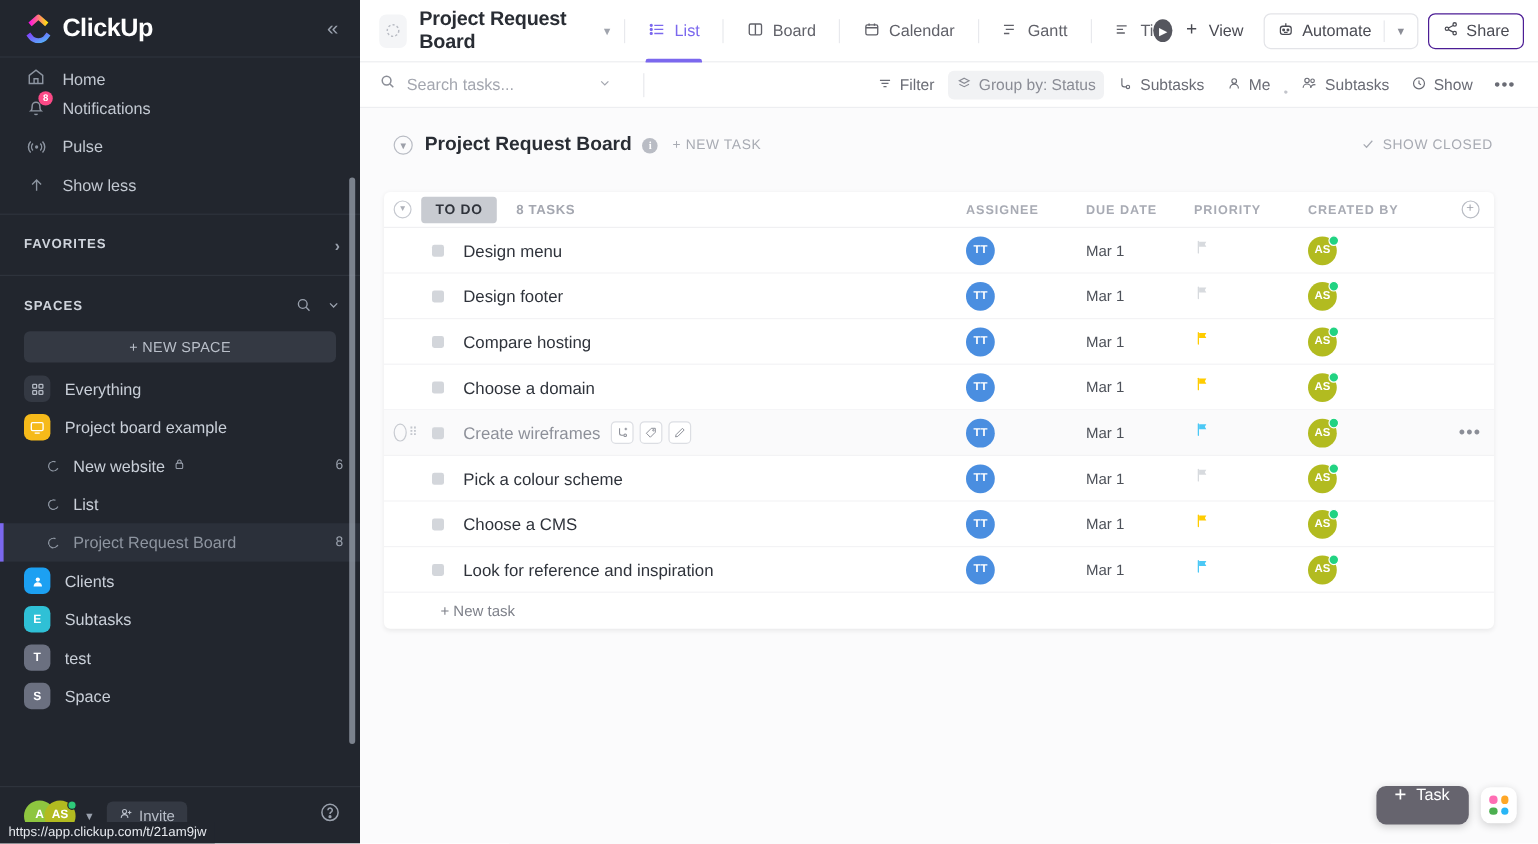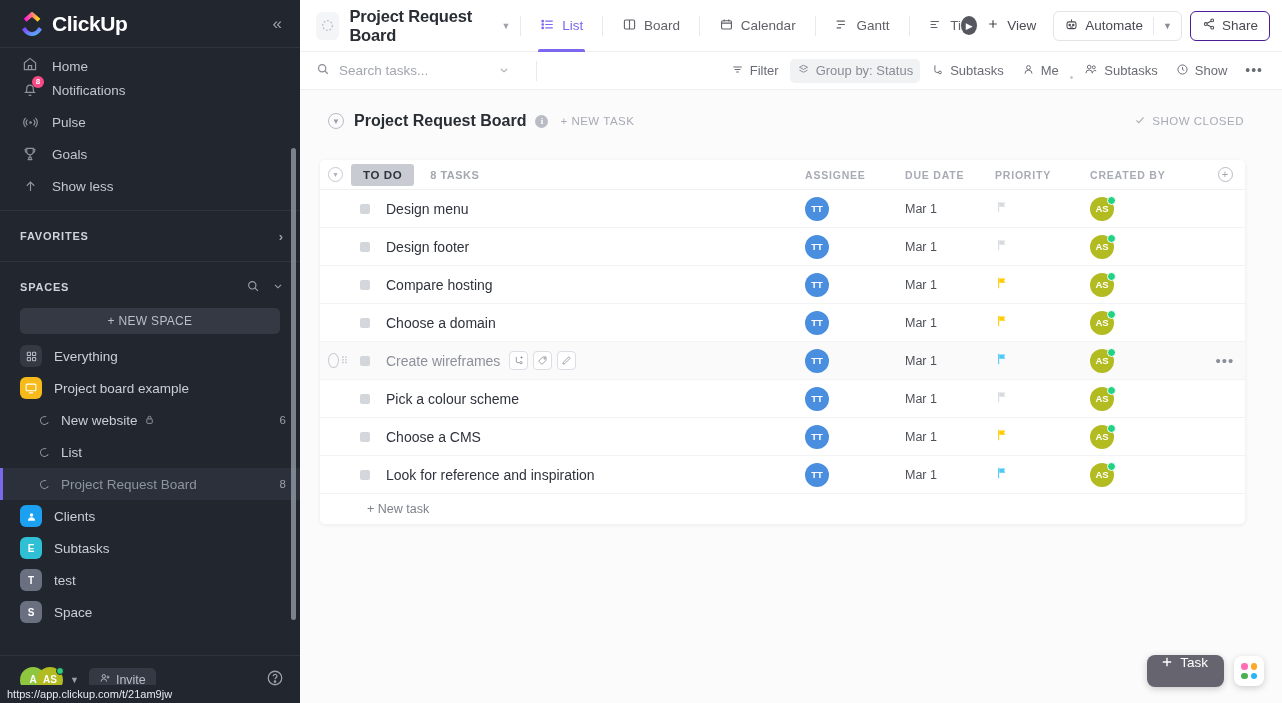--- a/index.html
+++ b/index.html
@@ -363,30 +363,20 @@
         <span class="ni-ico">
           <svg width="17" height="17" viewBox="0 0 20 20" fill="none" stroke="currentColor" stroke-width="1.4">
             <circle cx="10" cy="10" r="1.6" fill="currentColor" stroke="none"></circle>
             <path d="M6.4 6.6a5 5 0 000 6.8M13.6 6.6a5 5 0 010 6.8"></path>
             <path d="M4.2 4.5a8 8 0 000 11M15.8 4.5a8 8 0 010 11"></path>
           </svg>
         </span>
         <span>Pulse</span>
       </div>
 
-      <div class="nav-item">
-        <span class="ni-ico">
-          <svg width="16" height="16" viewBox="0 0 20 20" fill="none" stroke="currentColor" stroke-width="1.4">
-            <path d="M6 3h8v4a4 4 0 01-8 0z"></path>
-              <path d="M6 4H4v2a2.5 2.5 0 002.3 2.4M14 4h2v2a2.5 2.5 0 01-2.3 2.4"></path>
-            <path d="M10 11v3M7 17h6M8.5 14h3v3h-3z"></path>
-          </svg>
-        </span>
-        <span>Goals</span>
-      </div>
 
       <div class="nav-item">
         <span class="ni-ico">
           <svg width="15" height="15" viewBox="0 0 20 20" fill="none" stroke="currentColor" stroke-width="1.5">
             <path d="M10 16V4M5 9l5-5 5 5"></path>
           </svg>
         </span>
         <span>Show less</span>
       </div>
 

